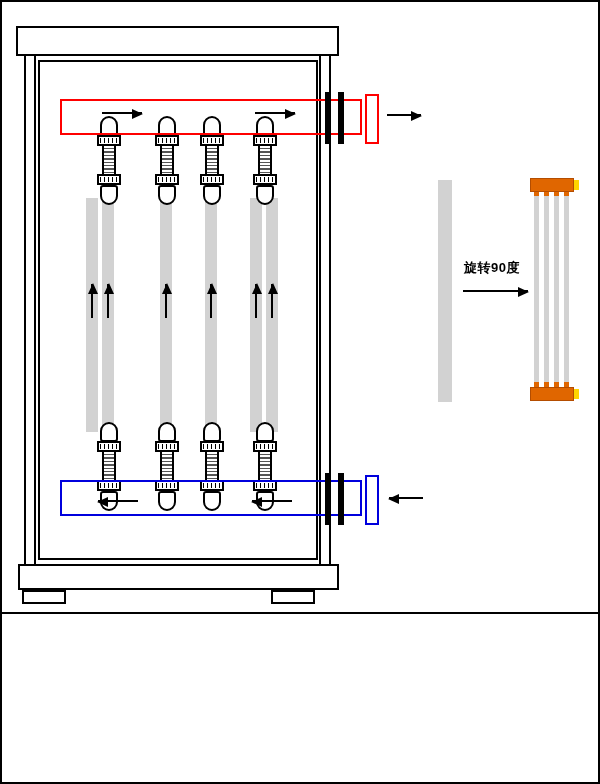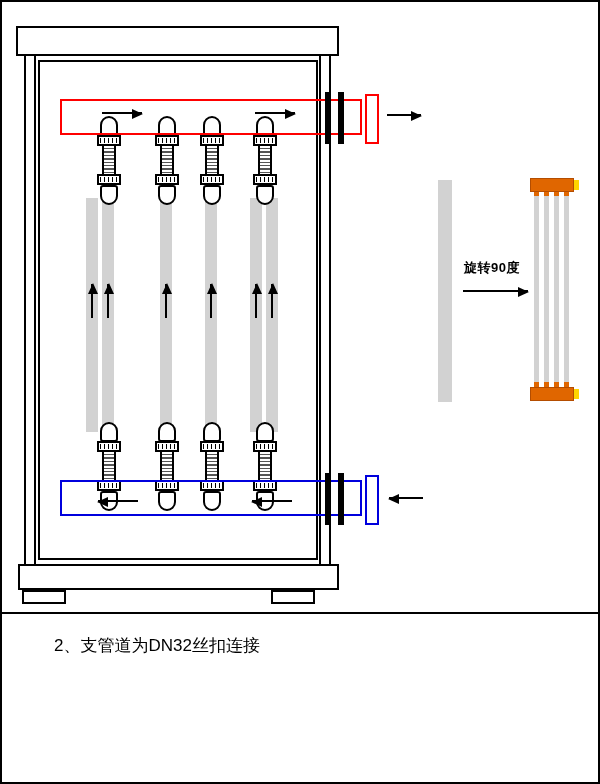--- a/index.html
+++ b/index.html
@@ -252,16 +252,15 @@
       <div class="abs man-stub" style="left:4px;top:204px;width:5px;height:6px;"></div>
       <div class="abs man-stub" style="left:14px;top:204px;width:5px;height:6px;"></div>
       <div class="abs man-stub" style="left:24px;top:204px;width:5px;height:6px;"></div>
       <div class="abs man-stub" style="left:34px;top:204px;width:5px;height:6px;"></div>
       <div class="abs manifold" style="left:0px;top:209px;width:44px;height:14px;"></div>
       <div class="abs manifold-tip" style="left:44px;top:211px;width:5px;height:10px;"></div>
     </div>
   </div>
 
   <div id="caption">
-    <div class="ln">2、支管道为DN32丝扣连接</div>
   </div>
 
 </div>
 
 </body></html>

